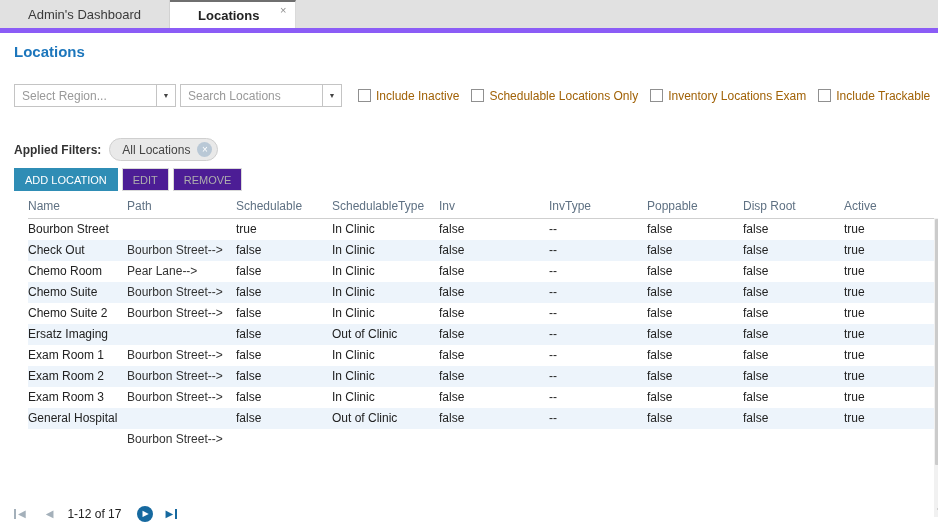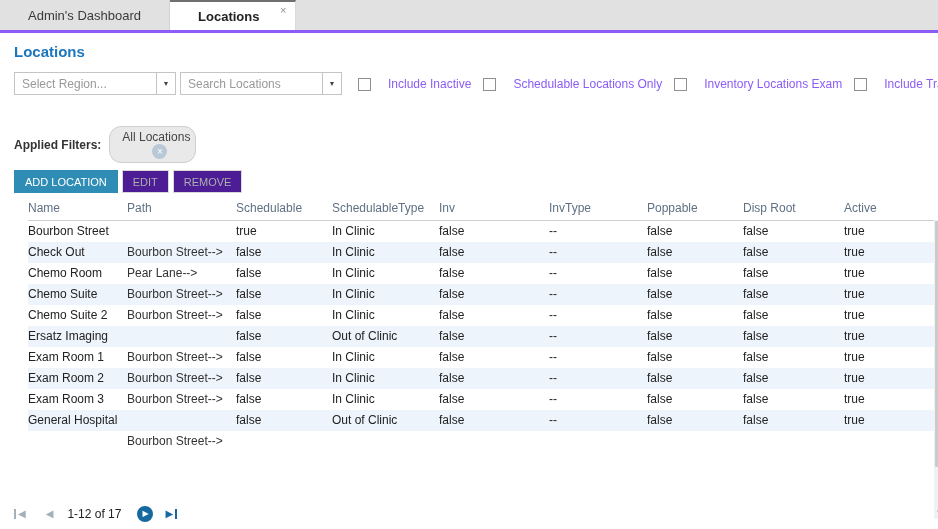--- a/index.html
+++ b/index.html
@@ -7,41 +7,41 @@
     --link:#1c76bc;
     --row-alt:#edf4fb;
     --pager-active:#16699f;
   }
   *{box-sizing:border-box;}
   html,body{margin:0;padding:0;}
   body{font-family:"Liberation Sans","DejaVu Sans",sans-serif;background:#fff;}
   .app{position:relative;width:938px;height:529px;background:#fff;overflow:hidden;}
 
   
-  .tabbar{display:flex;background:#e1e1e1;height:33px;align-items:stretch;border-bottom:3px solid #8b5cf6;}
+  .tabbar{display:flex;background:#e1e1e1;height:33px;align-items:stretch;border-bottom:5px solid #8b5cf6;}
   .tab{position:relative;display:flex;align-items:center;padding:0 28px;font-size:13px;color:#3a3a3a;cursor:pointer;border-right:1px solid #d2d2d2;}
   .tab.active{background:#fff;border-top:2px solid #6f6f6f;color:#222;font-weight:bold;padding-right:36px;border-right:1px solid #dadada;}
   .tab-close{position:absolute;top:3px;right:9px;font-size:11px;color:#8f8f8f;font-weight:normal;line-height:1;cursor:pointer;}
 
   .content{padding-left:14px;}
   .page-title{color:var(--link);font-size:15px;font-weight:bold;margin:10px 0 0 0;}
 
   
-  .filter-row{display:flex;align-items:center;margin-top:12px;}
+  .filter-row{display:flex;align-items:center;margin-top:24px;}
   .sel-wrap{display:inline-flex;border:1px solid #c4c4c4;height:23px;width:162px;background:#fff;margin-right:4px;}
   .sel-input{border:none;outline:none;flex:1;min-width:0;padding:0 7px;font-size:12px;color:#444;background:transparent;font-family:inherit;}
   .sel-input::placeholder{color:#999;}
   .sel-btn{width:19px;border-left:1px solid #c4c4c4;display:flex;align-items:center;justify-content:center;font-size:7px;color:#444;background:#fff;cursor:pointer;}
-  .cb-group{display:flex;align-items:flex-end;margin-left:12px;font-size:12px;color:#8b5cf6;white-space:nowrap;gap:12px;}
+  .cb-group{display:flex;align-items:center;margin-left:12px;font-size:12px;color:#a16207;white-space:nowrap;}
   .cb{display:inline-block;width:13px;height:13px;border:1px solid #909090;background:#fff;margin-right:5px;flex:none;cursor:pointer;}
 
   
   .applied-row{display:flex;align-items:center;margin-top:31px;font-size:12px;color:#333;}
   .applied-label{font-weight:bold;margin-right:8px;}
-  .chip{display:inline-flex;align-items:center;background:#e9e9e9;border:1px solid #cfcfcf;border-radius:12px;padding:3px 5px 3px 12px;font-size:12px;color:#444;flex-direction:column;}
+  .chip{display:inline-flex;align-items:center;background:#e9e9e9;border:1px solid #cfcfcf;border-radius:12px;padding:3px 5px 3px 12px;font-size:12px;color:#444;}
   .chip-x{display:inline-flex;align-items:center;justify-content:center;width:15px;height:15px;border-radius:50%;background:#b9c8d6;color:#fff;font-size:10px;margin-left:7px;cursor:pointer;line-height:1;}
 
   
   .btn-row{display:flex;margin-top:7px;}
   .btn{font-family:inherit;font-size:11px;height:23px;padding:0 10px;margin-right:4px;border:1px solid #d9d9d9;background:#4c1d95;color:#aeaeae;cursor:default;}
   .btn.primary{background:var(--accent);border-color:var(--accent);color:#fff;cursor:pointer;}
 
   
   .table-wrap{position:relative;margin:6px 0 0 14px;width:916px;height:320px;overflow:hidden;}
   table{width:906px;border-collapse:collapse;table-layout:fixed;}

